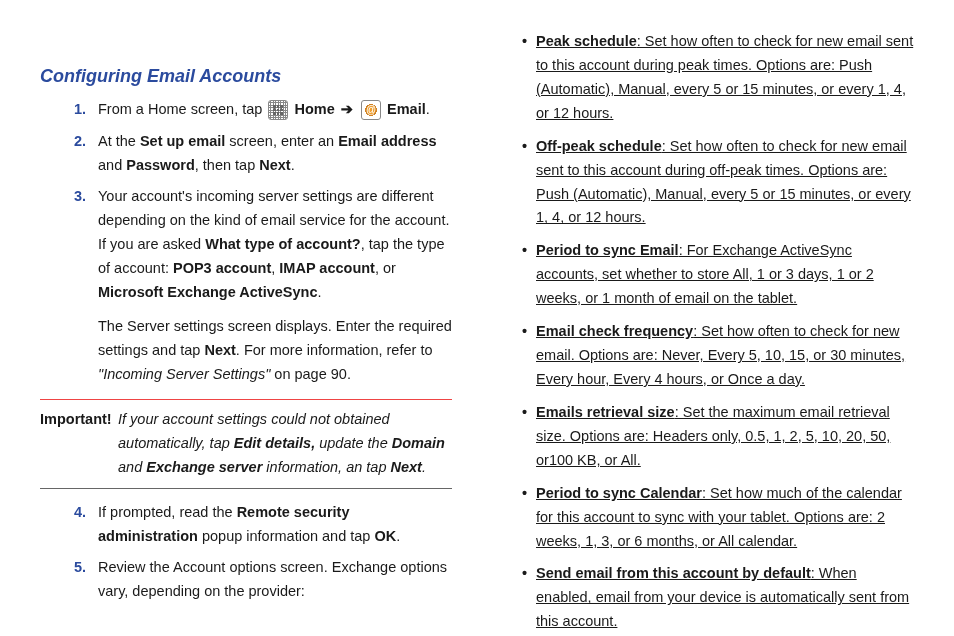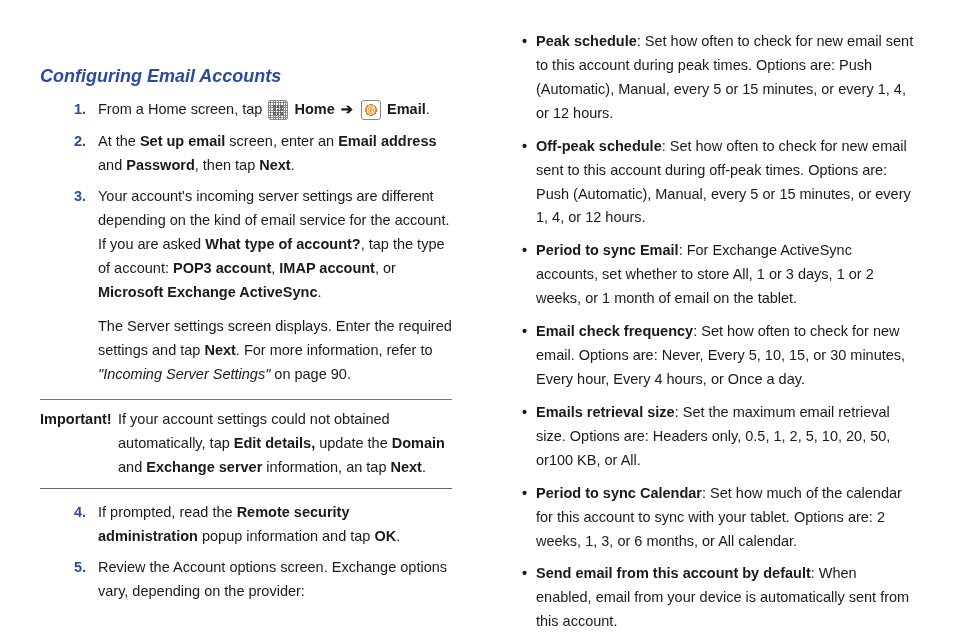--- a/index.html
+++ b/index.html
@@ -103,30 +103,32 @@
     }
     .important-block .label {
       font-weight: bold;
       display: block;
       float: left;
       margin-right: 4px;
     }
     .important-body{
       display:block;
       margin-left: 78px;
+      font-style: italic;
     }
     ul.bullets {
       list-style: none;
       margin: 0;
       padding-left: 20px;
     }
     ul.bullets > li {
       margin-bottom: 9px;
       position: relative;
       padding-left: 14px;
+      text-decoration: underline;
     }
     ul.bullets > li::before {
       content: "•";
       position: absolute;
       left: 0;
       font-weight: bold;
     }
     .indent-para{
       margin-top:10px;
     }

